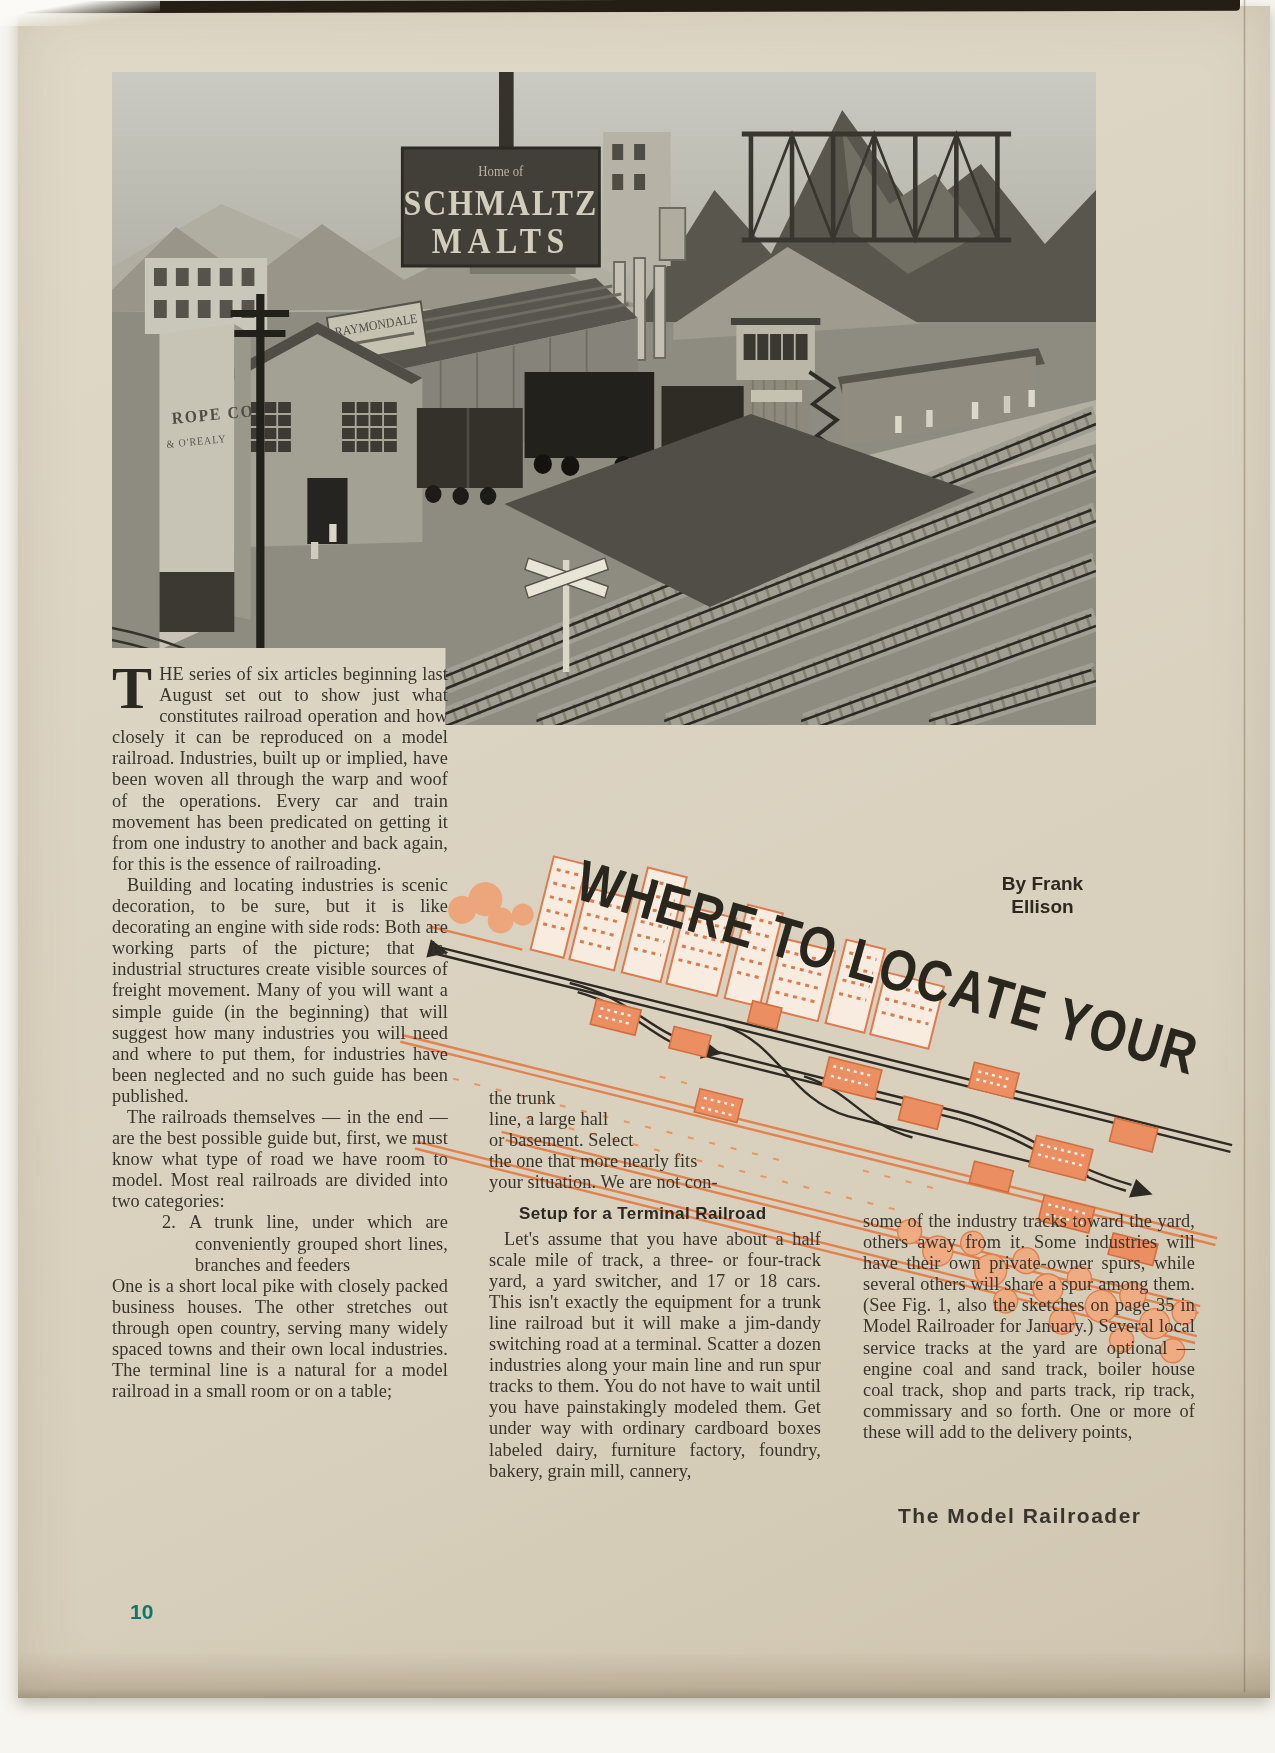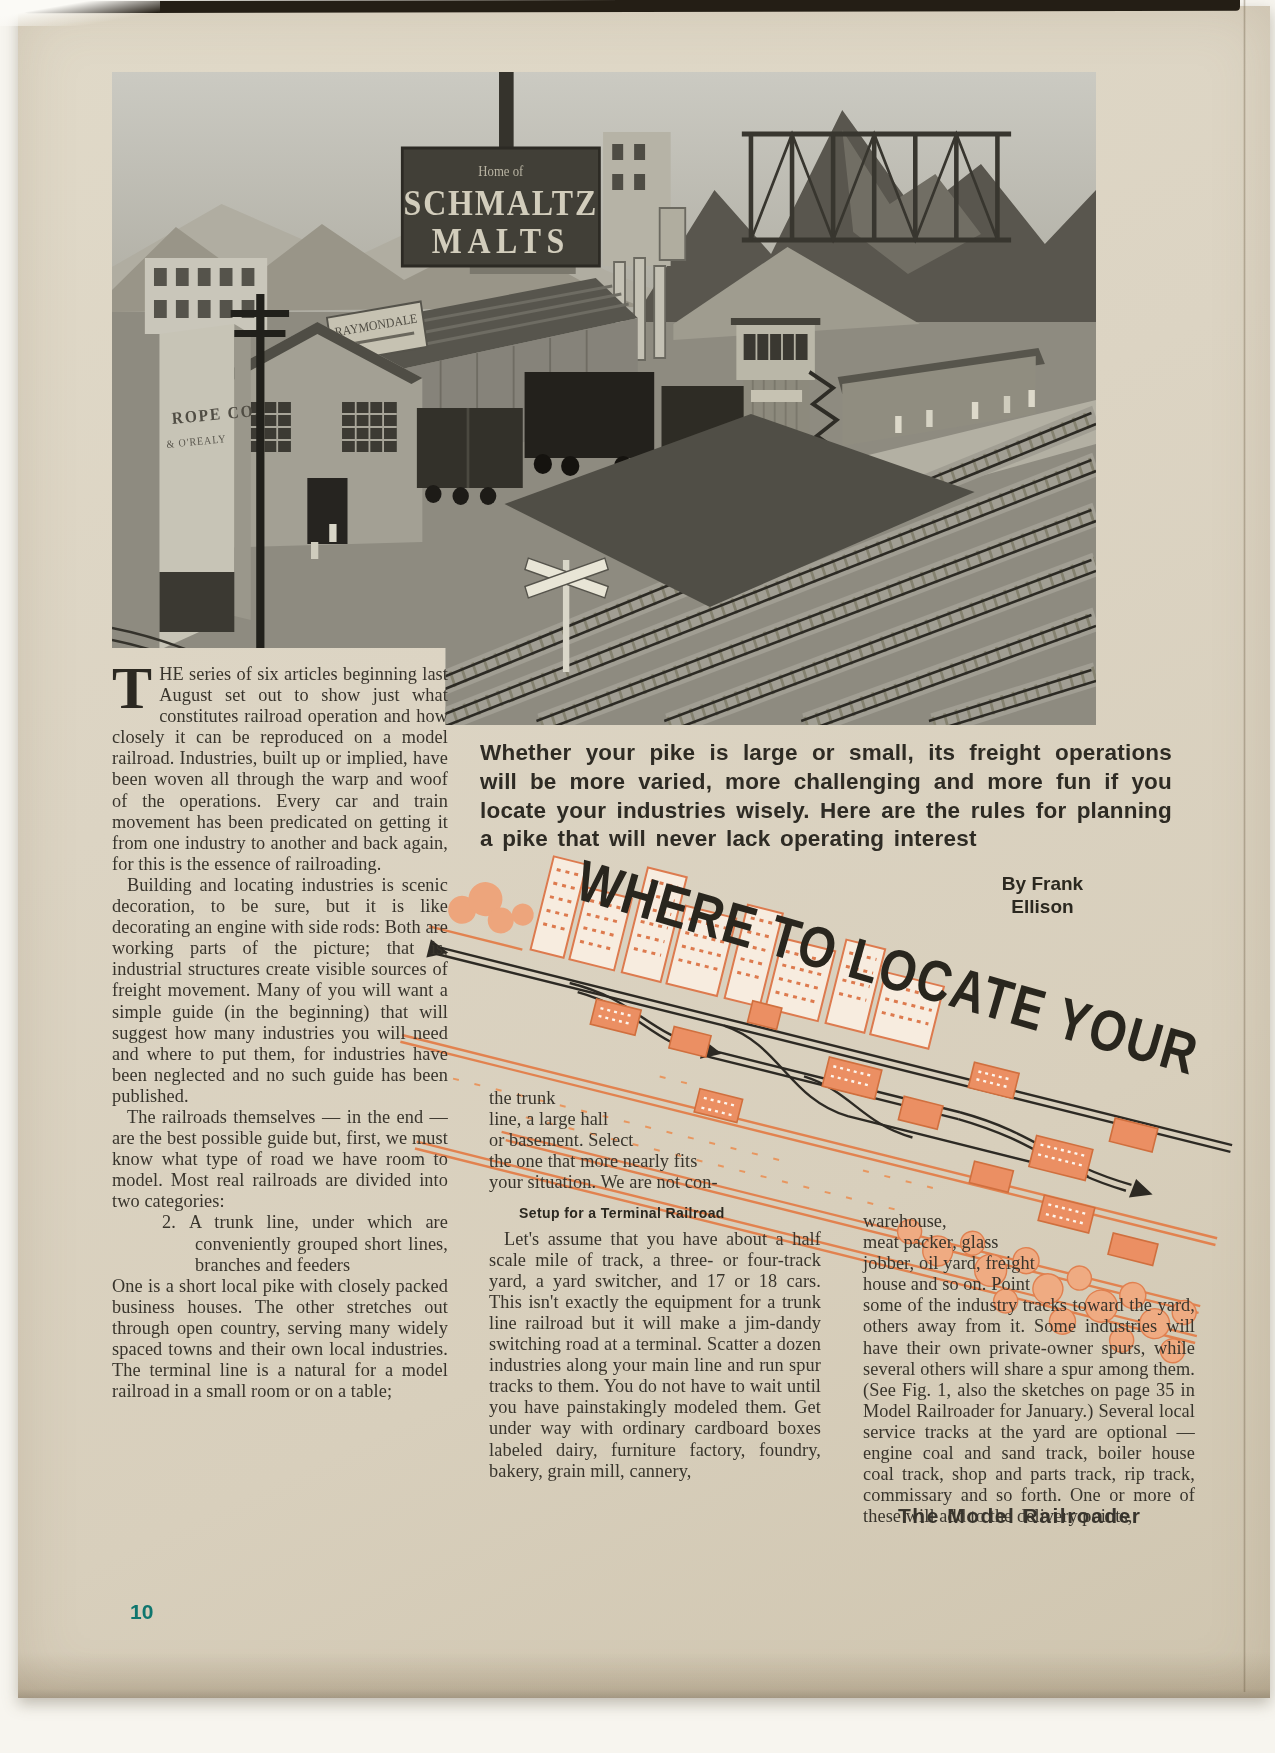--- a/index.html
+++ b/index.html
@@ -28,21 +28,21 @@
         letter-spacing:.1px;color:#38342c;}
   .col p{margin:0;}
   .col .indent{text-indent:15px;}
   .dropcap{float:left;font-size:60px;line-height:44px;font-weight:bold;
         padding:2px 7px 0 0;color:#2c2922;}
   .col1{left:112px;top:664px;width:336px;}
   .li{padding-left:83px;text-indent:-33px;}
   .col2{left:489px;top:1068px;width:332px;margin-top:20px;}
   .col3{left:863px;top:1211px;width:332px;}
   .tline{text-align:left;}
-  .subhead{font-family:"Liberation Sans",sans-serif;font-weight:bold;font-size:14px;
+  .subhead{font-family:"Liberation Sans",sans-serif;font-weight:bold;font-size:17px;
         color:#2b2820;margin:10px 0 4px 30px !important;text-align:left;letter-spacing:.4px;}
 
   .standfirst{position:absolute;left:480px;top:739px;width:692px;
         font-family:"Liberation Sans",sans-serif;font-weight:bold;font-size:22.5px;
         line-height:28.8px;color:#2e2b24;text-align:justify;letter-spacing:.2px;word-spacing:3px;}
   .byline{position:absolute;left:960px;top:872px;width:165px;text-align:center;
         font-family:"Liberation Sans",sans-serif;font-weight:bold;font-size:19px;
         line-height:23px;color:#2b2820;}
   .big-title{position:absolute;left:588px;top:846px;transform:rotate(16deg);
         transform-origin:0 0;font-family:"Liberation Sans",sans-serif;font-weight:bold;
@@ -352,21 +352,20 @@
 
       <g stroke="#e8965f" stroke-width="2" stroke-dasharray="6 16">
         <path d="M60,262 H400"></path>
           <path d="M140,282 H520"></path>
           <path d="M260,210 H300"></path>
           <path d="M480,252 H560"></path>
       </g>
     </g>
   </svg>
 
-  <div class="standfirst colz">Whether your pike is large or small, its freight operations will be more varied, more challenging and more fun if you locate your industries wisely. Here are the rules for planning a pike that will never lack operating interest</div>
 
   <div class="byline colz">
     <div>By Frank</div>
     <div>Ellison</div>
   </div>
 
   <div class="big-title"><span>WHERE TO LOCATE YOUR</span></div>
 
   <div class="col col1 colz">
     <p><span class="dropcap">T</span><span>HE series of six articles beginning last August set out to show just what constitutes railroad operation and how closely it can be reproduced on a model railroad. Industries, built up or implied, have been woven all through the warp and woof of the operations. Every car and train movement has been predicated on getting it from one industry to another and back again, for this is the essence of railroading.</span></p>
@@ -382,26 +381,20 @@
         <div class="tline">line, a large hall</div>
         <div class="tline">or basement. Select</div>
         <div class="tline">the one that more nearly fits</div>
         <div class="tline">your situation. We are not con-</div>
       </div>
     <p class="subhead">Setup for a Terminal Railroad</p>
     <p class="indent">Let's assume that you have about a half scale mile of track, a three- or four-track yard, a yard switcher, and 17 or 18 cars. This isn't exactly the equipment for a trunk line railroad but it will make a jim-dandy switching road at a terminal. Scatter a dozen industries along your main line and run spur tracks to them. You do not have to wait until you have painstakingly modeled them. Get under way with ordinary cardboard boxes labeled dairy, furniture factory, foundry, bakery, grain mill, cannery,</p>
   </div>
 
   <div class="col col3 colz">
-    <div>
-        <div class="tline">warehouse,</div>
-        <div class="tline">meat packer, glass</div>
-        <div class="tline">jobber, oil yard, freight</div>
-        <div class="tline">house and so on. Point</div>
-      </div>
     <p>some of the industry tracks toward the yard, others away from it. Some industries will have their own private-owner spurs, while several others will share a spur among them. (See Fig. 1, also the sketches on page 35 in Model Railroader for January.) Several local service tracks at the yard are optional — engine coal and sand track, boiler house coal track, shop and parts track, rip track, commissary and so forth. One or more of these will add to the delivery points,</p>
   </div>
 
   <div class="pagenum">10</div>
   <div class="footer-title">The Model Railroader</div>
 
   <div class="crease"></div>
 </div>
 
 </body></html>

